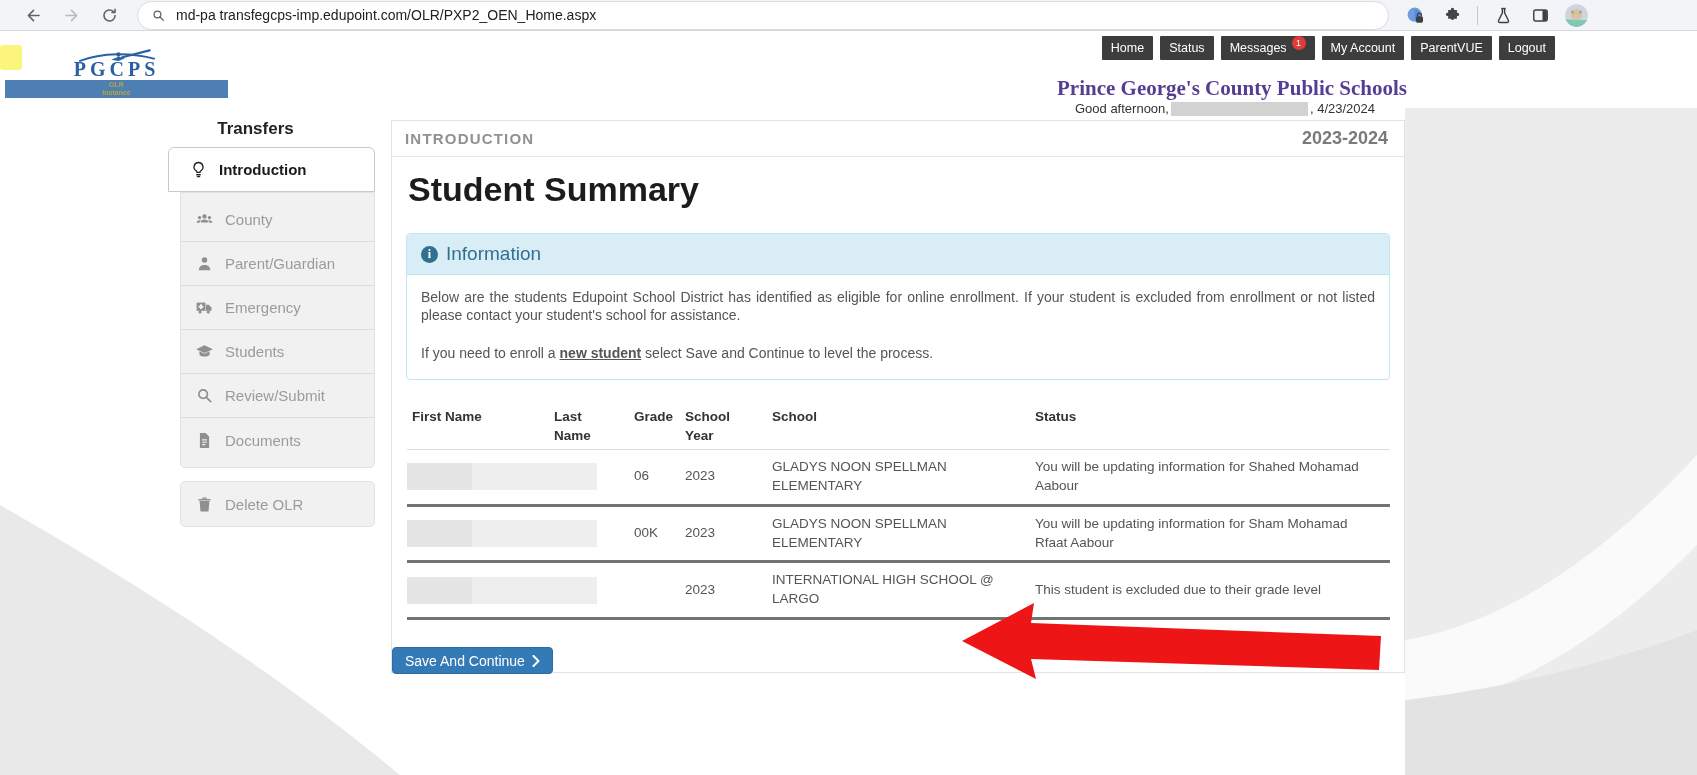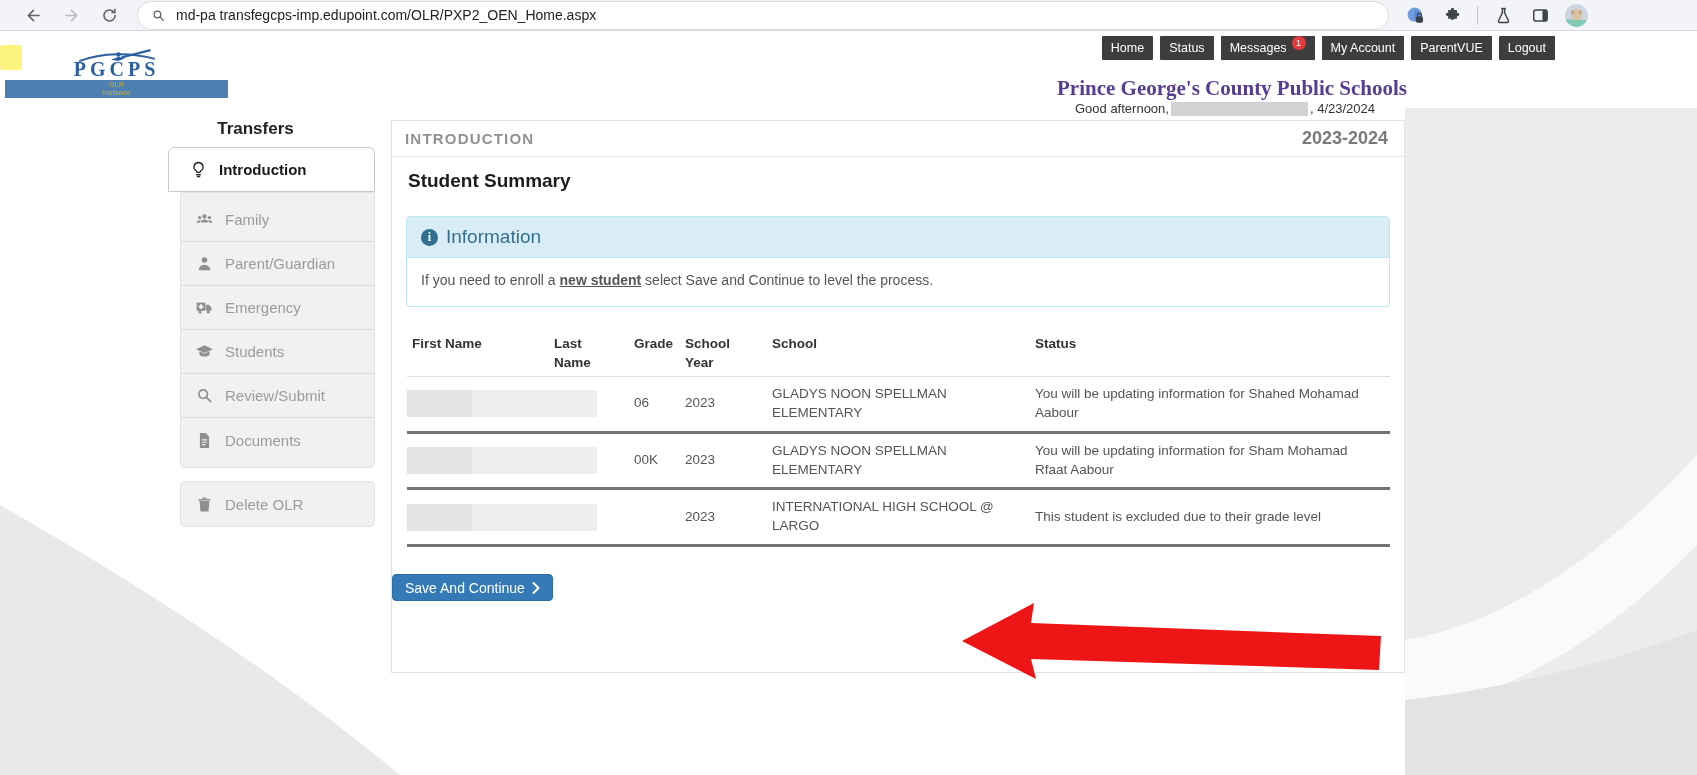--- a/index.html
+++ b/index.html
@@ -52,21 +52,21 @@
   .side-menu .side-item:last-child { border-bottom:none; }
   .delete-holder { position:absolute; left:180px; top:481px; width:195px; background:#f1f1f1; border:1px solid #e2e2e2; border-radius:5px; z-index:1; }
 
   
   .panel { position:absolute; left:391px; top:120px; width:1014px; height:553px; background:#fff;
            border:1px solid #e3e3e3; z-index:1; }
   .panel-strip { height:36px; border-bottom:1px solid #e6e6e6; display:flex; align-items:center;
                  justify-content:space-between; padding:0 16px 0 13px; }
   .section-label { font-size:15px; font-weight:bold; color:#919191; letter-spacing:1.2px; }
   .school-year { font-size:18px; font-weight:bold; color:#7a7a7a; }
-  .page-title { margin:13px 0 0 16px; font-size:19px; font-weight:bold; color:#1c1c1c; }
+  .page-title { margin:13px 0 0 16px; font-size:34px; font-weight:bold; color:#1c1c1c; }
   .info { margin:24px 14px 0; border:1px solid #bce8f1; border-radius:4px; }
   .info-head { background:#d9edf7; color:#31708f; font-size:19px; padding:9px 14px; border-radius:3px 3px 0 0;
                display:flex; align-items:center; border-bottom:1px solid #bce8f1; }
   .info-ic { width:17px; height:17px; border-radius:50%; background:#31708f; color:#fff; font-size:12px; font-weight:bold;
              font-family:"Liberation Serif", serif; display:flex; align-items:center; justify-content:center; margin-right:8px; flex:0 0 auto; }
   .info-body { padding:13px 14px 17px; font-size:14px; color:#555; line-height:1.32; text-align:justify; }
   .info-body p { margin:0; }
   .info-body p + p { margin-top:19px; }
   .em-underline { font-weight:bold; text-decoration:underline; }
 
@@ -226,21 +226,21 @@
         <div class="side-icon">
           <svg viewBox="0 0 24 24" fill="#8f8f8f">
             <circle cx="12" cy="8.2" r="2.7"></circle>
             <path d="M7.2 15.8c0-2.3 2.1-3.8 4.8-3.8s4.8 1.5 4.8 3.8z"></path>
             <circle cx="5.8" cy="9.6" r="2.1"></circle>
             <path d="M2 16.2c0-2 1.7-3.2 3.8-3.2.7 0 1.3.1 1.9.4-1.1.8-1.9 1.9-1.9 2.8z"></path>
             <circle cx="18.2" cy="9.6" r="2.1"></circle>
             <path d="M22 16.2h-3.8c0-.9-.8-2-1.9-2.8.6-.3 1.2-.4 1.9-.4 2.1 0 3.8 1.2 3.8 3.2z"></path>
           </svg>
         </div>
-        <div class="side-label">Family</div>
+        <div class="side-label">County</div>
       </div>
       <div class="side-item">
         <div class="side-icon">
           <svg viewBox="0 0 24 24" fill="#8f8f8f">
             <circle cx="12" cy="7.6" r="3.5"></circle>
             <path d="M4.8 20.4c0-4 3.2-6.4 7.2-6.4s7.2 2.4 7.2 6.4z"></path>
           </svg>
         </div>
         <div class="side-label">Parent/Guardian</div>
       </div>
@@ -302,20 +302,21 @@
       <span class="school-year">2023-2024</span>
     </div>
     <div class="page-title">Student Summary</div>
 
     <div class="info">
       <div class="info-head">
         <span class="info-ic">i</span>
         <span>Information</span>
       </div>
       <div class="info-body">
+        <p>Below are the students Edupoint School District has identified as eligible for online enrollment. If your student is excluded from enrollment or not listed please contact your student's school for assistance.</p>
         <p><span>If you need to enroll a </span><span class="em-underline">new student</span><span> select Save and Continue to level the process.</span></p>
       </div>
     </div>
 
     <div class="tbl">
       <div class="t-head">
           <div class="th c0">First Name</div>
           <div class="th c1">Last Name</div>
           <div class="th c2">Grade</div>
           <div class="th c3">School Year</div>

